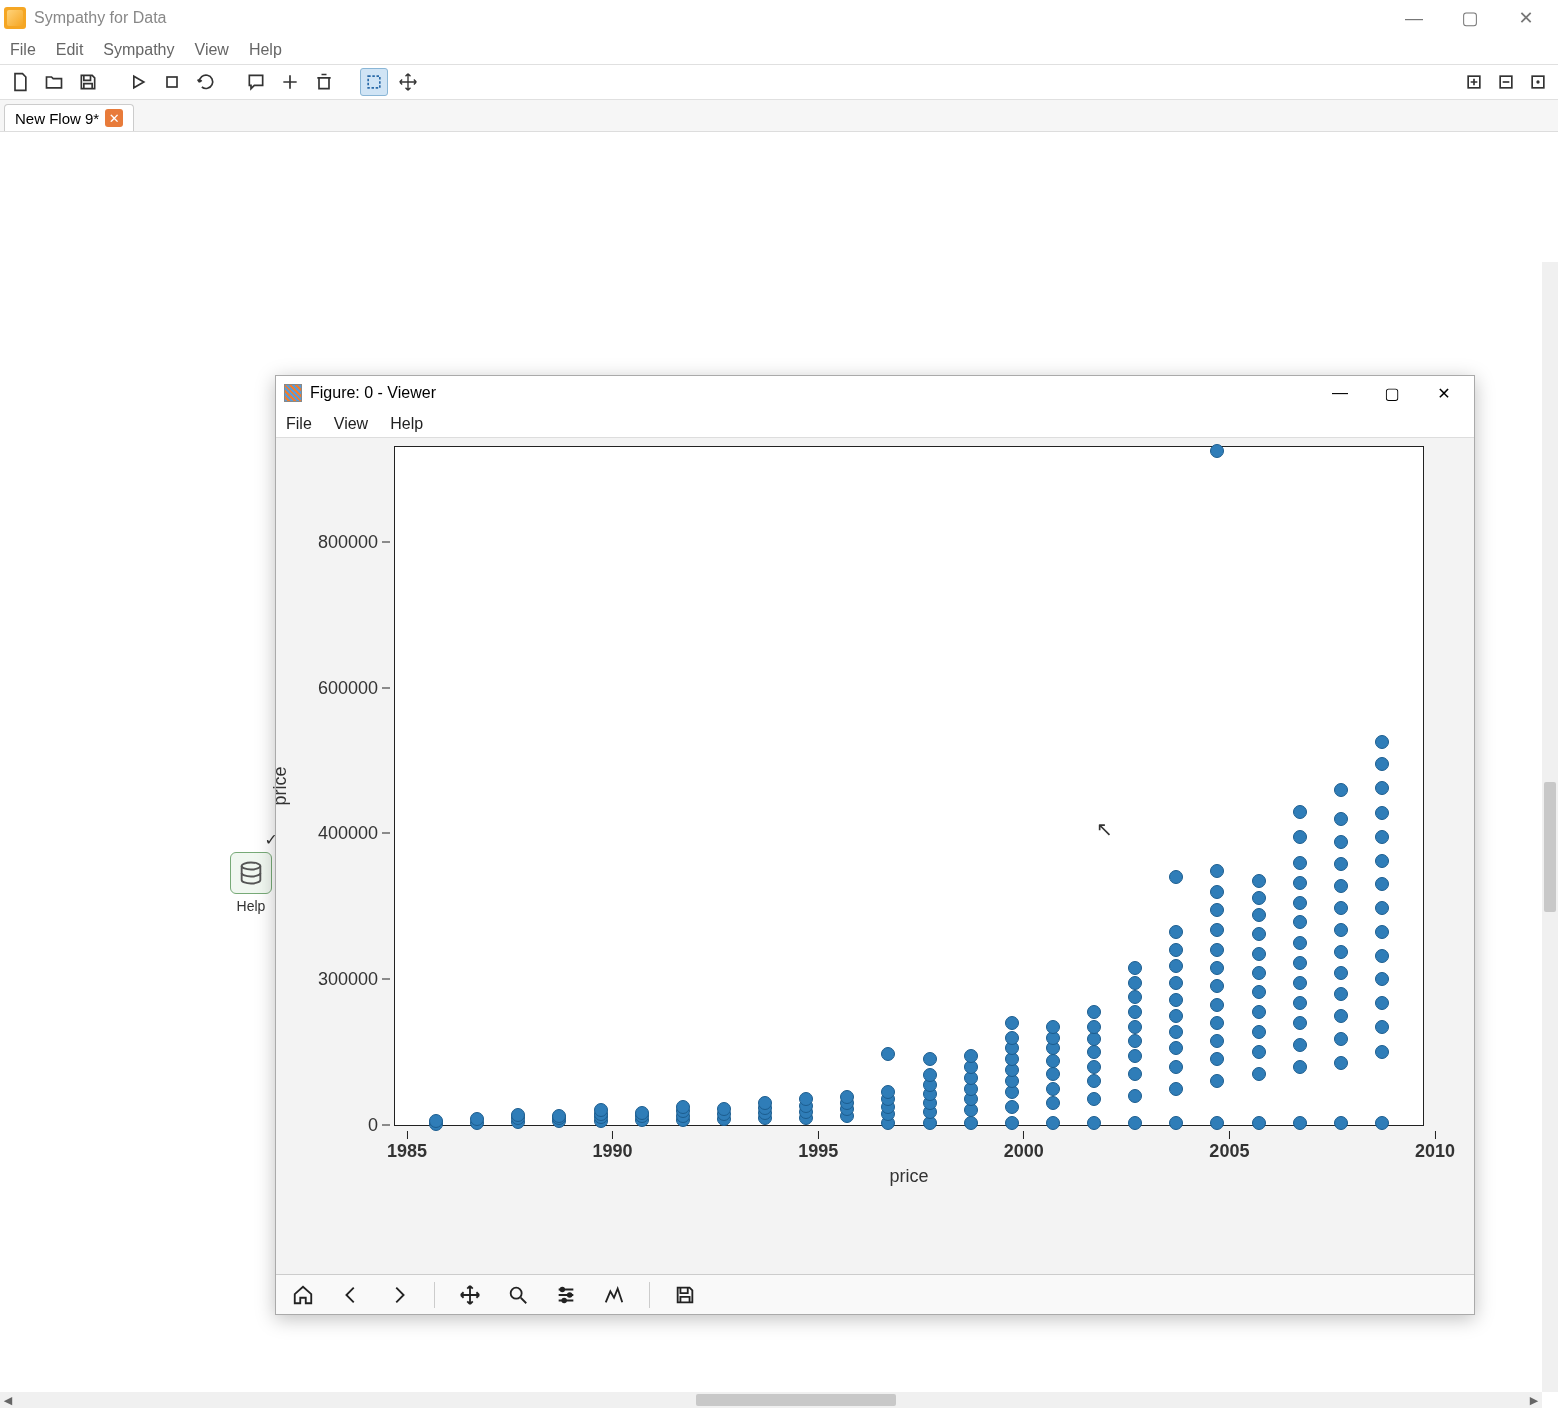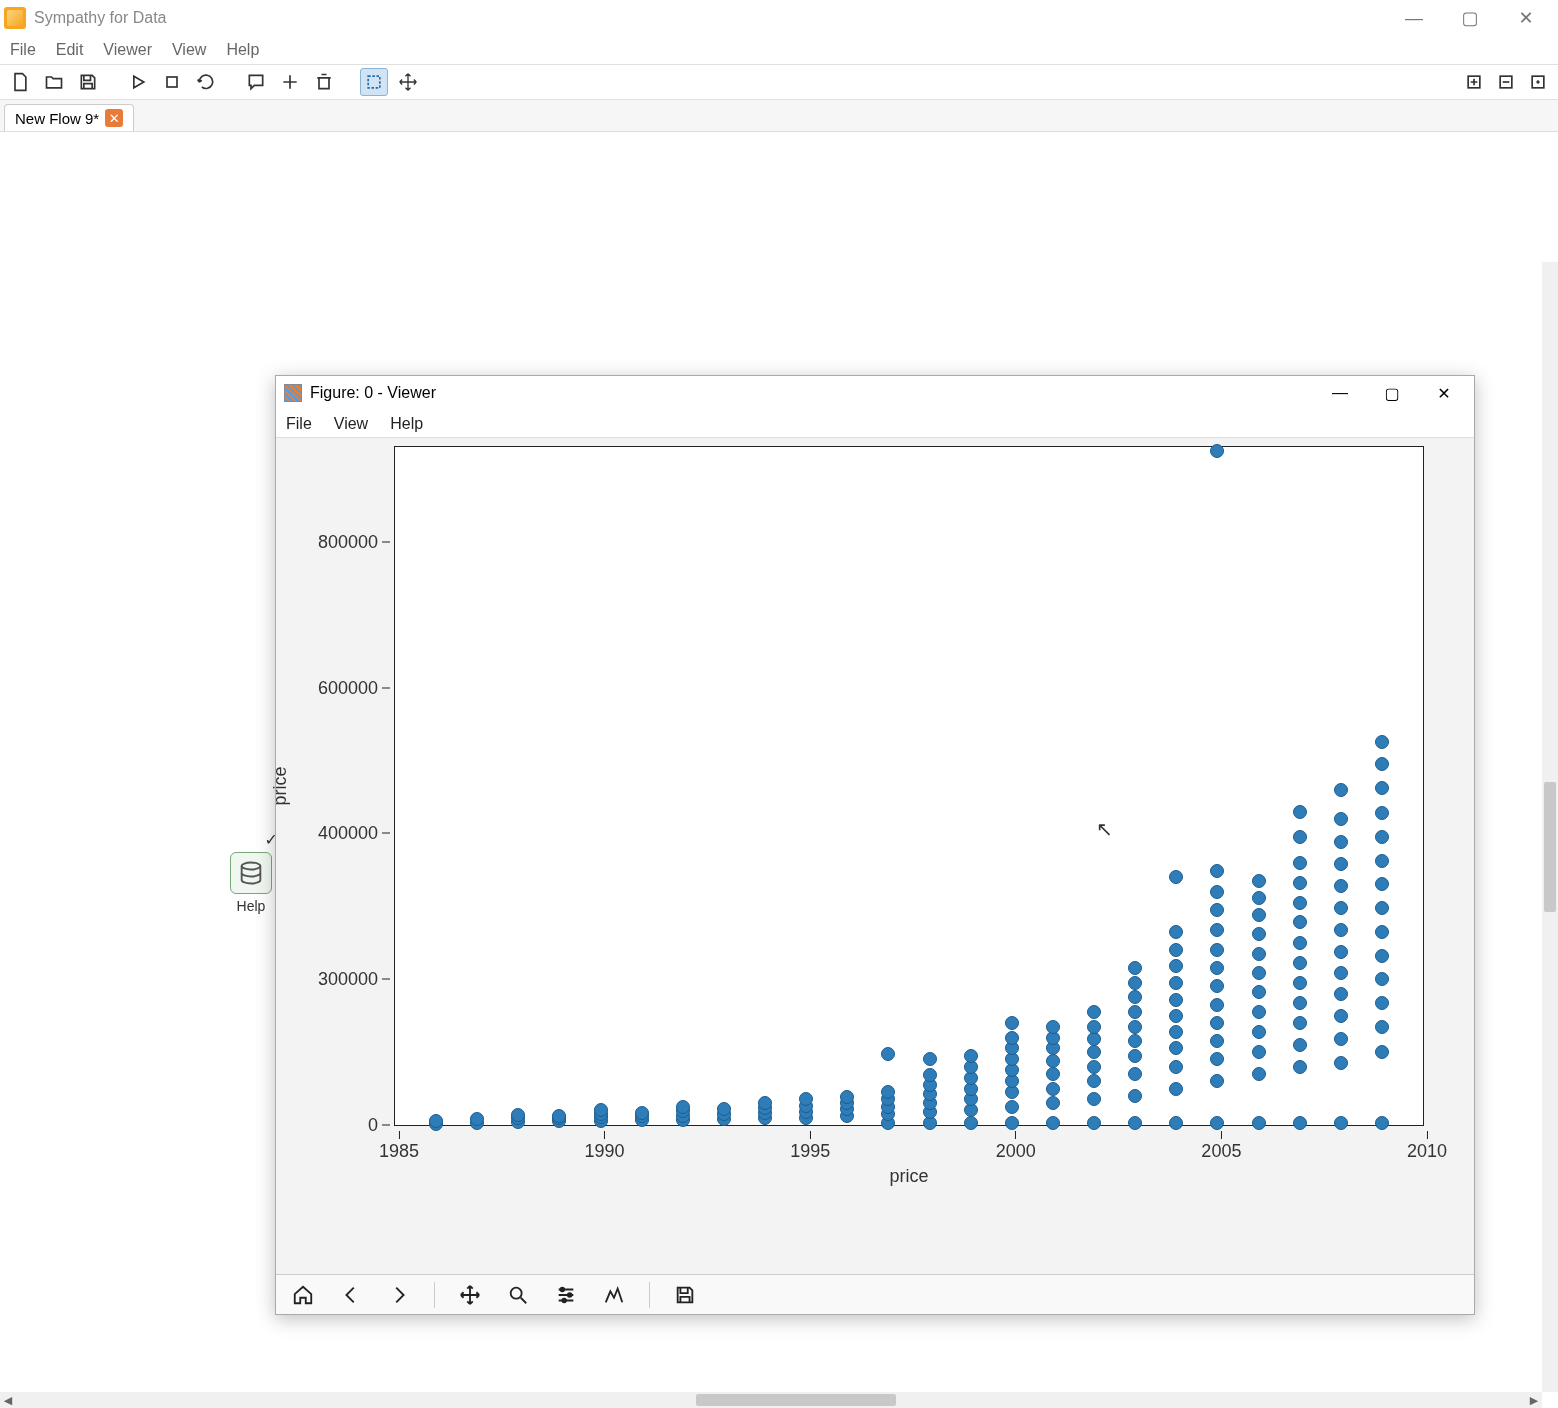--- a/index.html
+++ b/index.html
@@ -49,21 +49,21 @@
   .viewer .v-title .wc { width: 44px; height: 28px; display: flex; align-items: center; justify-content: center; cursor: pointer; font-size: 16px; }
   .viewer .v-menu { height: 28px; background: #fff; border-bottom: 1px solid #ddd; display: flex; align-items: center; gap: 22px; padding: 0 10px; font-size: 16px; color: #222; }
   .viewer .v-menu span { cursor: pointer; }
 
   .plot-wrap { flex: 1; background: #f3f3f3; padding: 8px 20px 8px 8px; position: relative; }
   .plot-title { text-align: center; font-size: 22px; color: #333; margin: 4px 0 6px; }
   .plot-area { position: relative; margin-left: 110px; margin-right: 30px; height: 680px; border: 1.5px solid #222; background: #fff; }
   .y-ticks { position: absolute; left: -100px; top: 0; height: 100%; width: 95px; }
   .y-tick { position: absolute; right: 0; transform: translateY(50%); font-size: 18px; color: #333; display: flex; align-items: center; gap: 4px; }
   .y-tick .mark { width: 8px; height: 1px; background: #222; }
-  .x-ticks { position: absolute; left: 4px; right: 0; bottom: -30px; height: 24px; }
+  .x-ticks { position: absolute; left: 12px; right: 0; bottom: -30px; height: 24px; font-weight: bold; }
   .x-tick { position: absolute; transform: translateX(-50%); font-size: 18px; color: #333; top: 0; }
   .x-tick .mark { width: 1px; height: 8px; background: #222; margin: 0 auto 2px; }
   .ylabel { position: absolute; left: -134px; top: 50%; transform: translateY(-50%) rotate(-90deg); font-size: 18px; color: #333; }
   .xlabel { position: absolute; left: 50%; bottom: -62px; transform: translateX(-50%); font-size: 18px; color: #333; }
   .dot { position: absolute; width: 14px; height: 14px; border-radius: 50%; background: #2f7db8; border: 1px solid #1c5d8f; transform: translate(-50%, 50%); }
 
   .cursor { position: absolute; left: 820px; top: 379px; font-size: 20px; color: #333; pointer-events: none; }
 
   .viewer .v-tool { height: 40px; background: #f9f9f9; border-top: 1px solid #ccc; display: flex; align-items: center; gap: 22px; padding: 0 14px; }
   .viewer .v-tool .sep { width: 1px; height: 26px; background: #ccc; }
@@ -82,21 +82,21 @@
     <div class="win-controls">
       <div class="wc">—</div>
       <div class="wc">▢</div>
       <div class="wc">✕</div>
     </div>
   </div>
 
   <div class="menu-bar">
     <span>File</span>
     <span>Edit</span>
-    <span>Viewer</span>
+    <span>Sympathy</span>
     <span>View</span>
     <span>Help</span>
   </div>
 
   <div class="tool-bar">
     <div class="tb">
         <svg viewBox="0 0 24 24">
           <path d="M6 2h9l4 4v16H6z" fill="none" stroke="#333" stroke-width="2"></path>
         </svg>
       </div>

